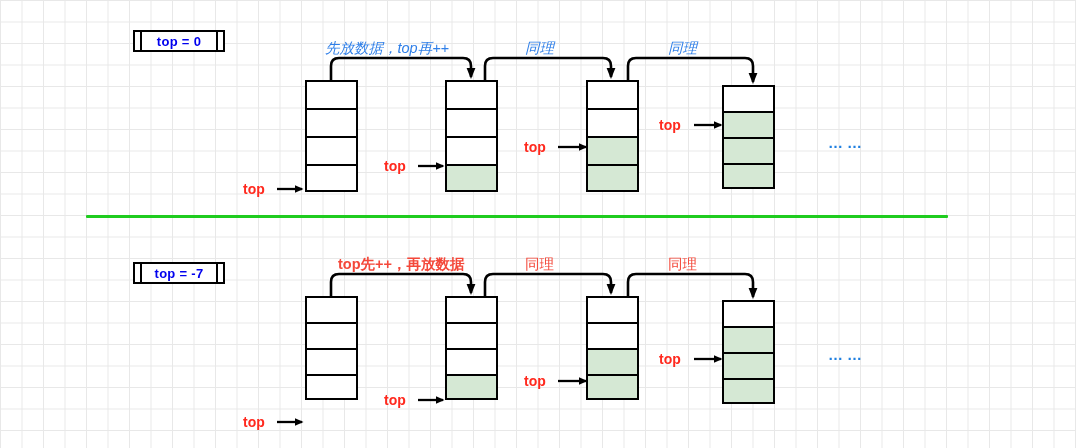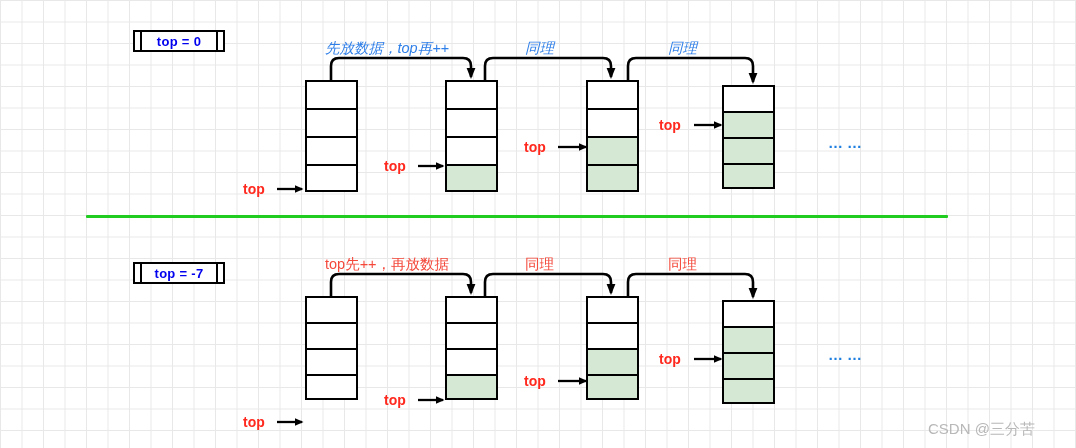--- a/index.html
+++ b/index.html
@@ -175,21 +175,21 @@
   <div class="divider" style="left:86px;top:215px;width:862px;"></div>
 
   <div>
 
     <div class="tape" style="left:133px;top:262px;width:92px;">
       <div class="seg"></div>
       <div class="txt">top = -7</div>
       <div class="seg last"></div>
     </div>
 
-    <div class="lbl lbl-op lbl-red" style="left:325px;top:255px;">top先++，再放数据</div>
+    <div class="lbl lbl-op lbl-red" style="left:338px;top:255px;font-weight:bold;">top先++，再放数据</div>
     <div class="lbl lbl-op lbl-red" style="left:525px;top:255px;">同理</div>
     <div class="lbl lbl-op lbl-red" style="left:668px;top:255px;">同理</div>
 
     <div class="stack" style="left:305px;top:296px;width:53px;">
       <div class="cell" style="height:26px;"></div>
       <div class="cell" style="height:26px;"></div>
       <div class="cell" style="height:26px;"></div>
       <div class="cell bottom" style="height:26px;"></div>
     </div>
     <div class="lbl lbl-top" style="left:243px;top:414px;">top</div>
@@ -214,15 +214,14 @@
       <div class="cell" style="height:26px;"></div>
       <div class="cell filled" style="height:26px;"></div>
       <div class="cell filled" style="height:26px;"></div>
       <div class="cell filled bottom" style="height:26px;"></div>
     </div>
     <div class="lbl lbl-top" style="left:659px;top:351px;">top</div>
 
     <div class="dots" style="left:828px;top:346px;">……</div>
   </div>
 
-  <div class="watermark" style="left:928px;top:420px;">CSDN @三分苦</div>
 
 </div>
 
 </body></html>

